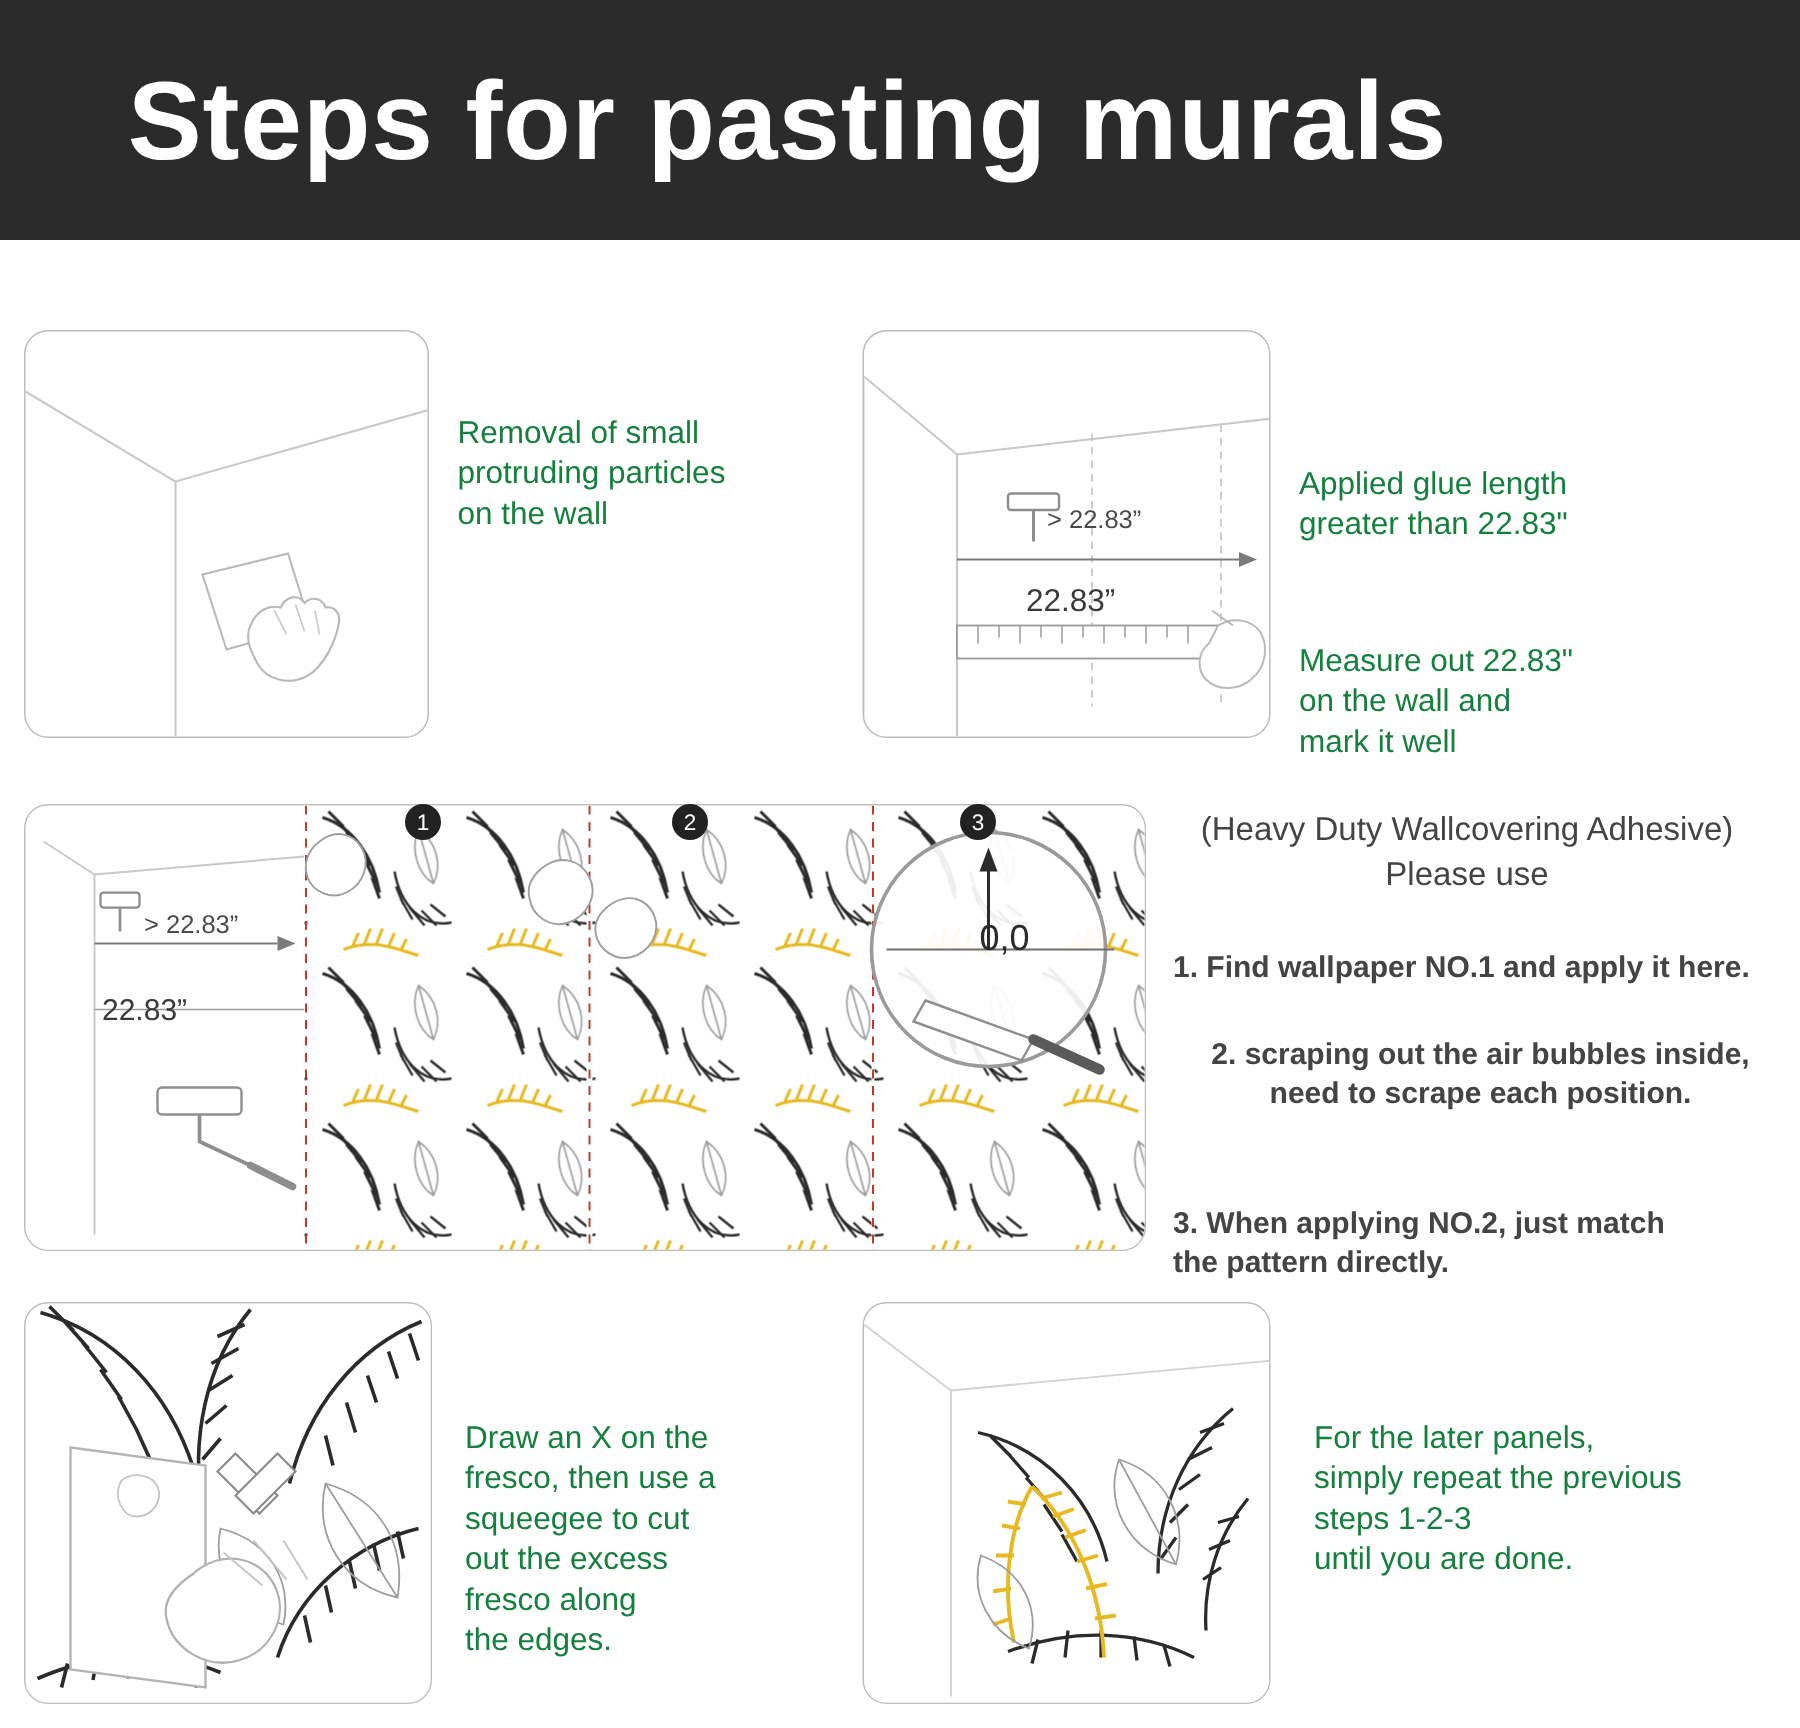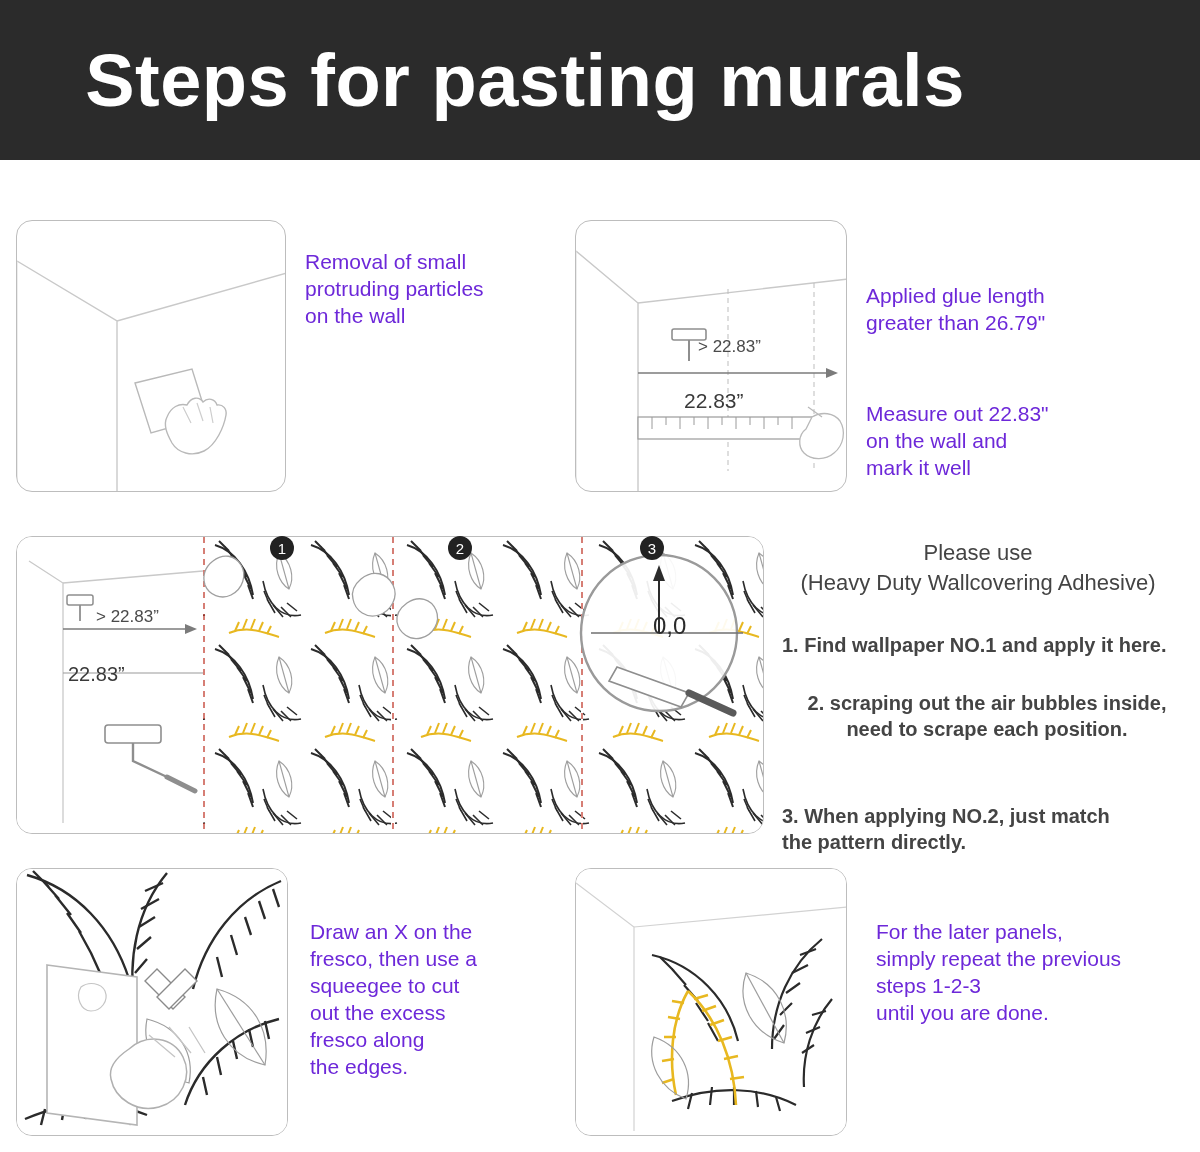--- a/index.html
+++ b/index.html
@@ -46,22 +46,23 @@
     border-radius: 16px;
     background: #ffffff;
     overflow: hidden;
     box-sizing: border-box;
   }
 
   .caption {
     position: absolute;
     font-size: 21px;
     line-height: 27px;
-    color: #6d28d9;
+    color: #15803d;
     white-space: pre-line;
+    margin-top: 27px;
   }
 
   
   #panel1 { left: 16px; top: 220px; width: 270px; height: 272px; }
 
   
   #panel2 { left: 575px; top: 220px; width: 272px; height: 272px; }
 
   
   #panel3 { left: 16px; top: 536px; width: 748px; height: 298px; }
@@ -162,21 +163,21 @@
       <line x1="216" y1="196" x2="216" y2="208"></line>
     </g>
 
     <path d="M236 196 c10 -6 22 -4 28 4 c6 10 4 24 -6 32 c-8 7 -22 8 -30 0 c-6 -6 -6 -18 2 -24 z" fill="#ffffff" stroke="#b9b9b9" stroke-width="1.3"></path>
     <path d="M232 186 l14 10" stroke="#b9b9b9" stroke-width="1.3" fill="none"></path>
   </svg>
   <div style="position:absolute; left:122px; top:116px; font-size:17px; color:#4a4a4a;">&gt; 22.83”</div>
   <div style="position:absolute; left:108px; top:168px; font-size:21px; color:#3a3a3a;">22.83”</div>
 </div>
 <div class="caption" style="left:866px; top:282px; width:290px;">Applied glue length
-greater than 26.79"</div>
+greater than 22.83"</div>
 <div class="caption" style="left:866px; top:400px; width:290px;">Measure out 22.83"
 on the wall and
 mark it well</div>
 
 <div class="panel" id="panel3">
   <svg width="748" height="298" viewBox="0 0 748 298">
     <defs>
       <pattern id="leafpat" x="0" y="0" width="96" height="104" patternUnits="userSpaceOnUse">
         <rect width="96" height="104" fill="#ffffff"></rect>
 
@@ -236,22 +237,22 @@
   </svg>
 </div>
 <div class="num-badge" style="left:270px; top:536px;">1</div>
 <div class="num-badge" style="left:448px; top:536px;">2</div>
 <div class="num-badge" style="left:640px; top:536px;">3</div>
 <div style="position:absolute; left:96px; top:607px; font-size:17px; color:#4a4a4a;">&gt; 22.83”</div>
 <div style="position:absolute; left:68px; top:663px; font-size:20px; color:#3a3a3a;">22.83”</div>
 <div style="position:absolute; left:653px; top:612px; font-size:24px; color:#2b2b2b;">0,0</div>
 
 <div class="please-use">
+  <div>(Heavy Duty Wallcovering Adhesive)</div>
   <div>Please use</div>
-  <div>(Heavy Duty Wallcovering Adhesive)</div>
 </div>
 <div class="steps-text" style="top:632px;">1. Find wallpaper NO.1 and apply it here.</div>
 <div class="steps-text" style="top:690px;text-align:center;">2. scraping out the air bubbles inside,
 need to scrape each position.</div>
 <div class="steps-text" style="top:765px;margin-top:38px;">3. When applying NO.2, just match
 the pattern directly.</div>
 
 <div class="panel" id="panel4">
   <svg width="272" height="268" viewBox="0 0 272 268">
     <rect x="0" y="0" width="272" height="268" fill="#ffffff"></rect>

